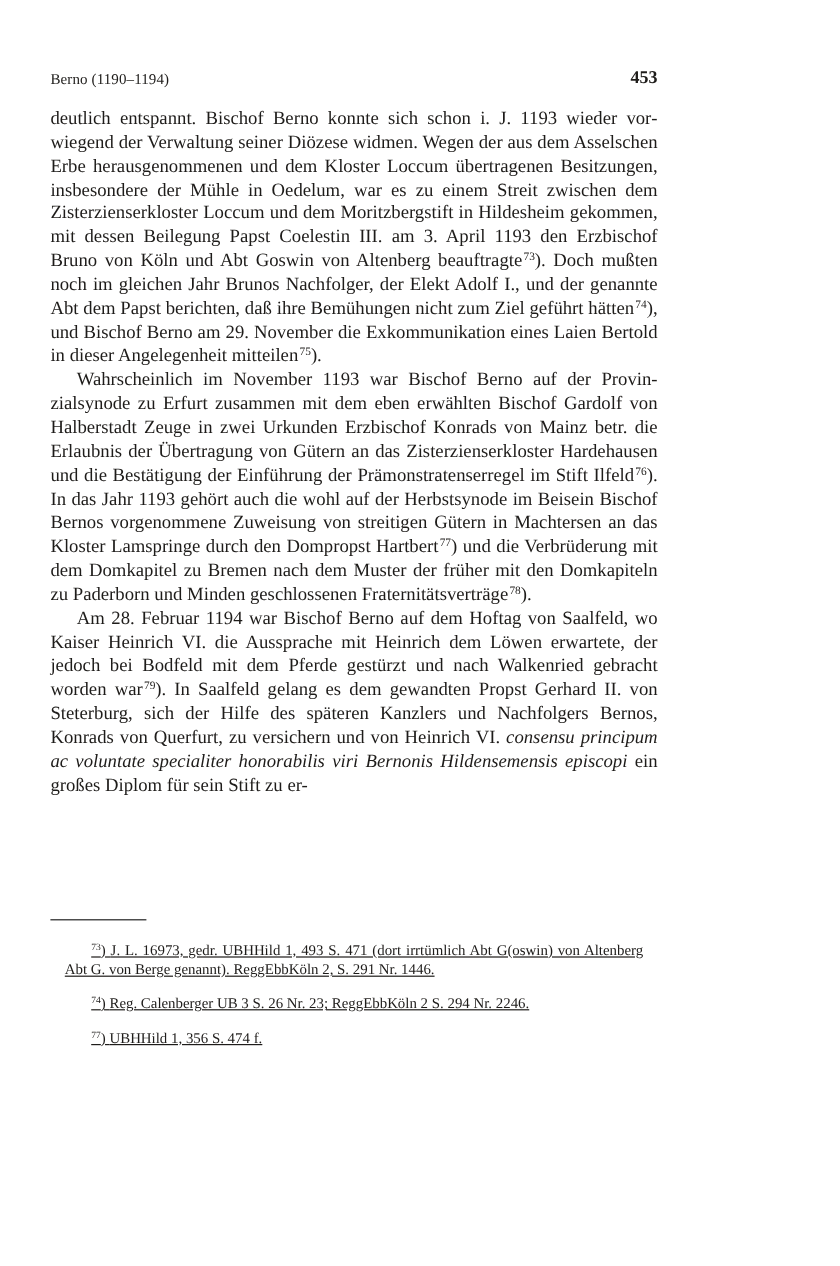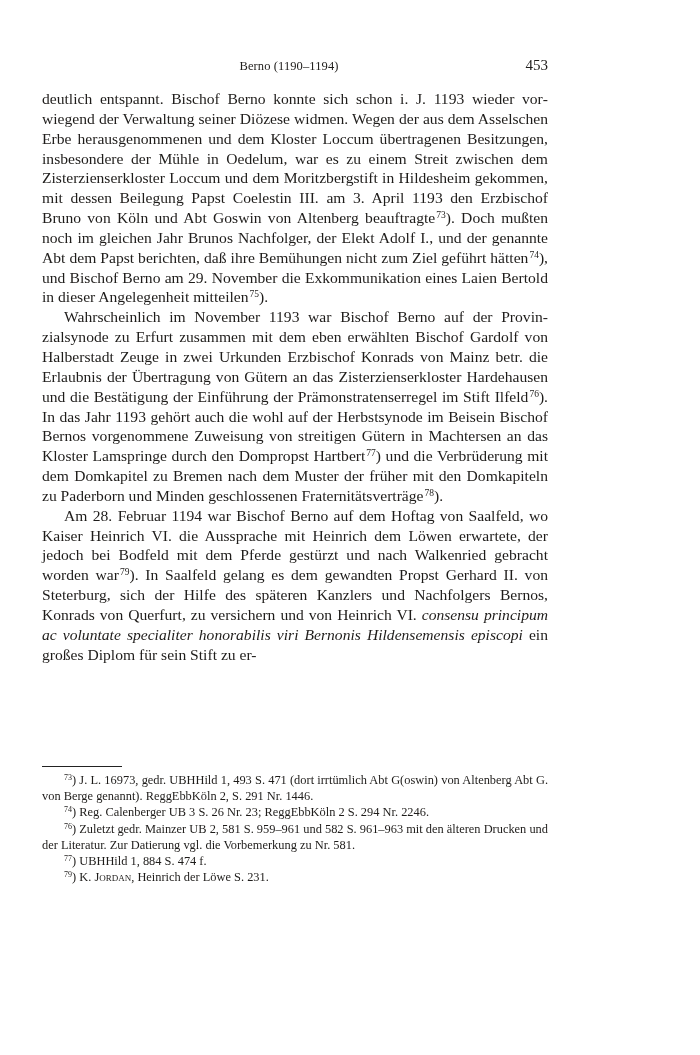--- a/index.html
+++ b/index.html
@@ -25,32 +25,33 @@
     position: absolute;
     top: 58px;
     left: 0;
     width: 506px;
     height: 18px;
   }
   .running-title {
     position: absolute;
     left: 0;
     width: 506px;
-    text-align: center;
+    text-align: left;
     font-size: 12.5px;
     letter-spacing: 0.1px;
     top: 1px;
     padding-right: 12px;
     box-sizing: border-box;
   }
   .page-number {
     position: absolute;
     right: 0;
     top: -1px;
     font-size: 15px;
+    font-weight: bold;
   }
   .body-text {
     position: absolute;
     top: 89px;
     left: 0;
     width: 506px;
     font-size: 15.6px;
     line-height: 19.85px;
     text-align: justify;
     hyphens: manual;
@@ -82,22 +83,23 @@
   .footnotes {
     position: absolute;
     top: 772px;
     left: 0;
     width: 506px;
     font-size: 12.4px;
     line-height: 16.2px;
     text-align: justify;
   }
   .footnote {
-    margin: 0;
+    margin: 12px;
     text-indent: 22px;
+    text-decoration: underline;
   }
   .footnote sup {
     font-size: 8px;
     line-height: 0;
     vertical-align: 4px;
   }
   .smallcaps {
     font-variant: small-caps;
   }
 </style>
@@ -115,18 +117,16 @@
     <p class="first"><span>deutlich entspannt. Bischof Berno konnte sich schon i. J. 1193 wieder vor­wiegend der Verwaltung seiner Diözese widmen. Wegen der aus dem Assel­schen Erbe herausgenommenen und dem Kloster Loccum übertragenen Besitzungen, insbesondere der Mühle in Oedelum, war es zu einem Streit zwischen dem Zisterzienserkloster Loccum und dem Moritzbergstift in Hildesheim gekommen, mit dessen Beilegung Papst Coelestin III. am 3. April 1193 den Erzbischof Bruno von Köln und Abt Goswin von Alten­berg beauftragte</span><sup class="fn">73</sup><span>). Doch mußten noch im gleichen Jahr Brunos Nachfol­ger, der Elekt Adolf I., und der genannte Abt dem Papst berichten, daß ihre Bemühungen nicht zum Ziel geführt hätten</span><sup class="fn">74</sup><span>), und Bischof Berno am 29. November die Exkommunikation eines Laien Bertold in dieser Angelegenheit mitteilen</span><sup class="fn">75</sup><span>).</span></p>
     <p class="indent"><span>Wahrscheinlich im November 1193 war Bischof Berno auf der Provin­zialsynode zu Erfurt zusammen mit dem eben erwählten Bischof Gardolf von Halberstadt Zeuge in zwei Urkunden Erzbischof Konrads von Mainz betr. die Erlaubnis der Übertragung von Gütern an das Zisterzienserkloster Hardehausen und die Bestätigung der Einführung der Prämonstratenser­regel im Stift Ilfeld</span><sup class="fn">76</sup><span>). In das Jahr 1193 gehört auch die wohl auf der Herbst­synode im Beisein Bischof Bernos vorgenommene Zuweisung von streiti­gen Gütern in Machtersen an das Kloster Lamspringe durch den Dom­propst Hartbert</span><sup class="fn">77</sup><span>) und die Verbrüderung mit dem Domkapitel zu Bremen nach dem Muster der früher mit den Domkapiteln zu Paderborn und Minden geschlossenen Fraternitätsverträge</span><sup class="fn">78</sup><span>).</span></p>
     <p class="indent"><span>Am 28. Februar 1194 war Bischof Berno auf dem Hoftag von Saal­feld, wo Kaiser Heinrich VI. die Aussprache mit Heinrich dem Löwen erwartete, der jedoch bei Bodfeld mit dem Pferde gestürzt und nach Walkenried gebracht worden war</span><sup class="fn">79</sup><span>). In Saalfeld gelang es dem gewandten Propst Gerhard II. von Steterburg, sich der Hilfe des späteren Kanzlers und Nachfolgers Bernos, Konrads von Querfurt, zu versichern und von Heinrich VI. </span><i>consensu principum ac voluntate specialiter honorabilis viri Bernonis Hildensemensis episcopi</i><span> ein großes Diplom für sein Stift zu er-</span></p>
   </div>
 
   <div class="fn-rule"></div>
 
   <div class="footnotes">
     <p class="footnote"><sup>73</sup><span>) </span><span>J. L. 16973, gedr. UBHHild 1, 493 S. 471 (dort irrtümlich Abt G(oswin) von Alten­berg Abt G. von Berge genannt). ReggEbbKöln 2, S. 291 Nr. 1446.</span></p>
     <p class="footnote"><sup>74</sup><span>) </span><span>Reg. Calenberger UB 3 S. 26 Nr. 23; ReggEbbKöln 2 S. 294 Nr. 2246.</span></p>
-    <p class="footnote"><sup>76</sup><span>) </span><span>Zuletzt gedr. Mainzer UB 2, 581 S. 959–961 und 582 S. 961–963 mit den älteren Drucken und der Literatur. Zur Datierung vgl. die Vorbemerkung zu Nr. 581.</span></p>
-    <p class="footnote"><sup>77</sup><span>) </span><span>UBHHild 1, 884 S. 474 f.</span></p>
-    <p class="footnote"><sup>79</sup><span>) </span><span class="smallcaps">K. Jordan</span><span>, Heinrich der Löwe S. 231.</span></p>
+    <p class="footnote"><sup>77</sup><span>) </span><span>UBHHild 1, 356 S. 474 f.</span></p>
   </div>
 
 </div>
 
 </body></html>

